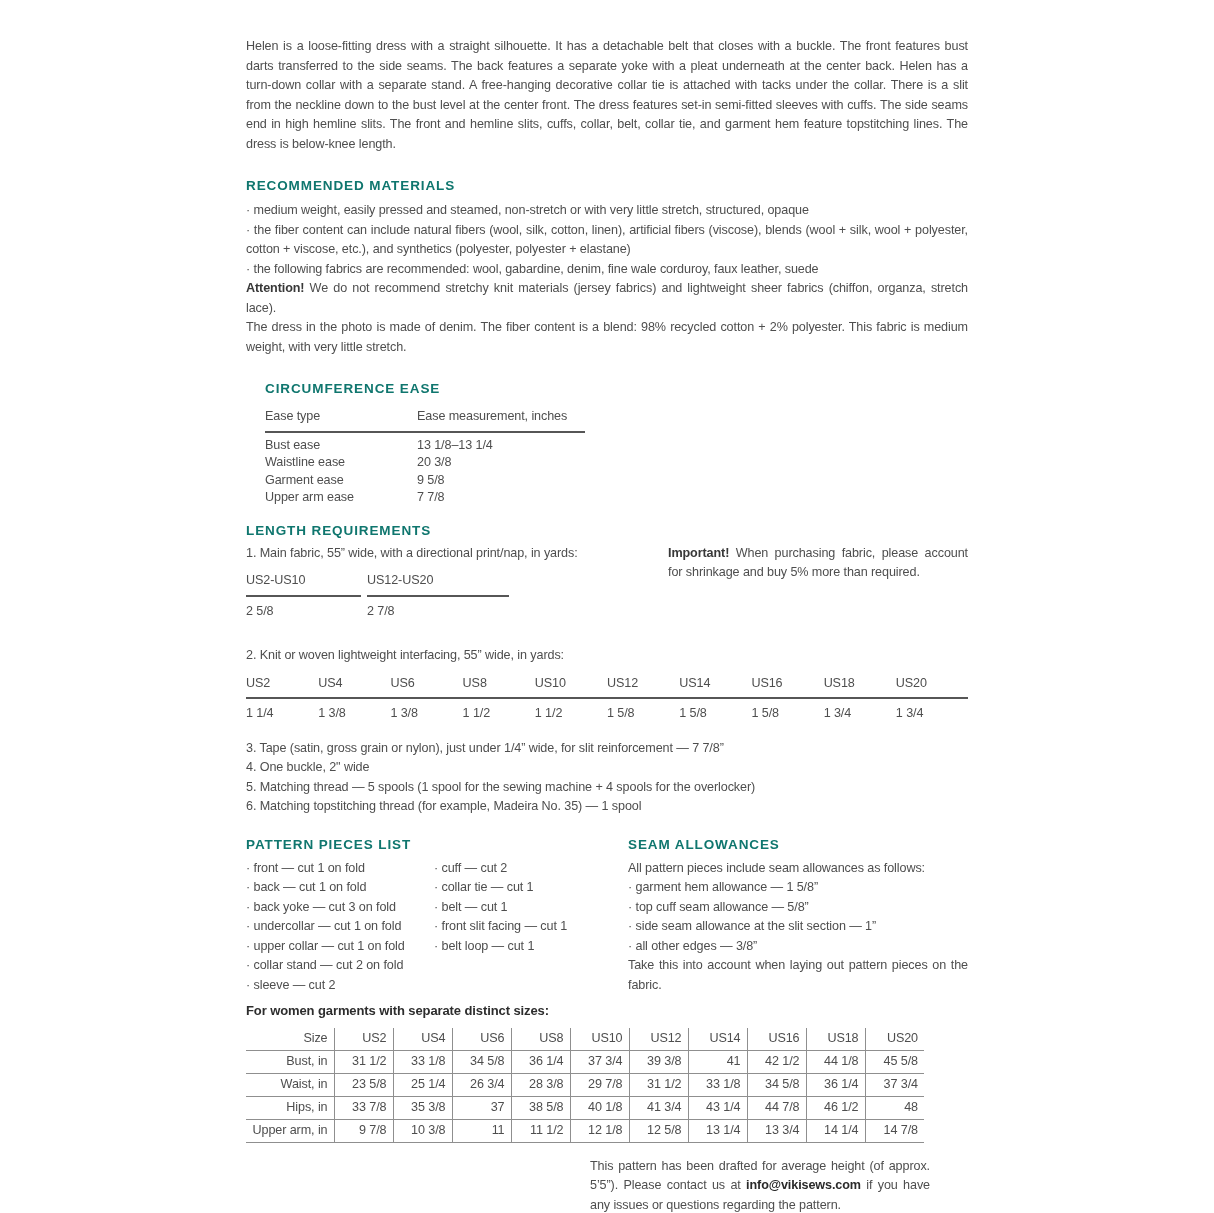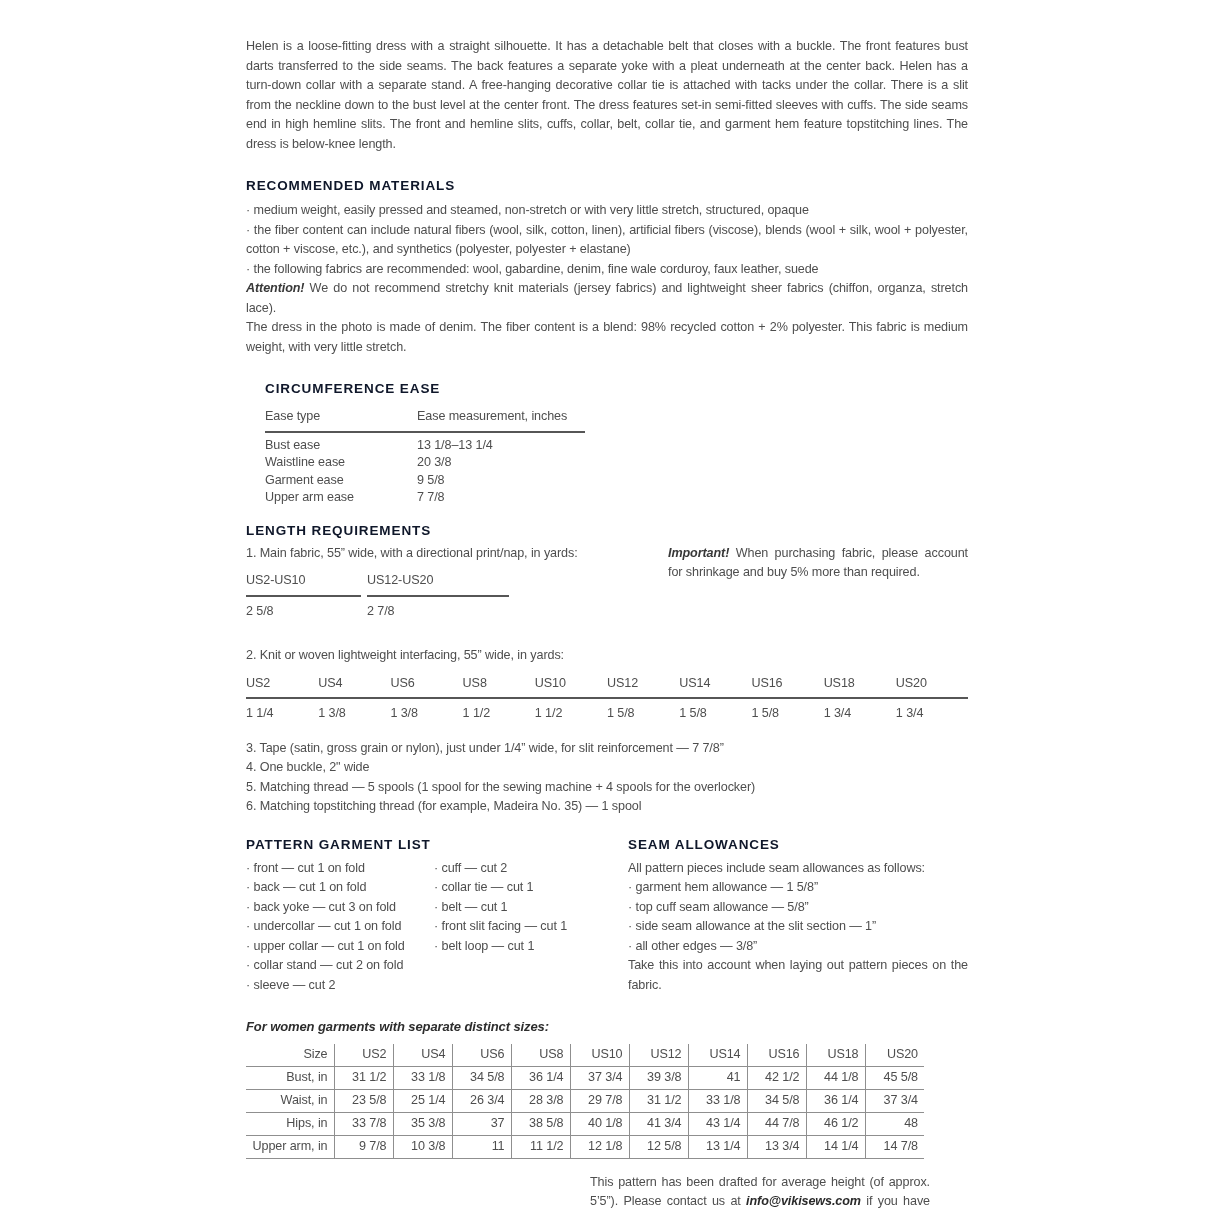--- a/index.html
+++ b/index.html
@@ -14,24 +14,24 @@
   }
   .page {
     position: absolute; left: 246px; top: 0;
     width: 722px;
     font-size: 12.6px; line-height: 19.5px;
     letter-spacing: -0.1px;
   }
   p { margin: 0; }
   .jst { text-align: justify; }
   .bullet::before { content: "\00B7\00A0"; }
-  .bi { font-weight: bold; font-style: italic; color: #383838; }
+  .bi { font-weight: bold; color: #383838; }
   .h {
     font-size: 13.5px; line-height: 15px; font-weight: bold;
-    letter-spacing: 0.9px; color: #0f172a; margin: 0;
+    letter-spacing: 0.9px; color: #0f766e; margin: 0;
   }
   .intro { padding-top: 37px; }
   .rm-h { margin-top: 24px; margin-bottom: 8px; }
 
   .row { display: flex; }
   .row-a { margin-top: 24px; }
   .col-l { width: 340px; flex: none; }
   .col-r { width: 363px; flex: none; margin-left: 19px; }
 
   .glt { display: flex; margin-top: 10px; }
@@ -62,21 +62,21 @@
   .icell { flex: 1; }
   .mt15 { margin-top: 15px; }
 
   .row-c { margin-top: 20px; }
   .ppl { display: flex; margin-top: 7px; }
   .ppc { width: 188px; flex: none; }
   .ppc2 { flex: 1; }
   .col-r3 { width: 340px; flex: none; margin-left: 12px; }
   .col-r3 .h + p { margin-top: 7px; }
 
-  .size-title { margin-top: 22px; color: #2d2d2d; font-size: 13px; }
+  .size-title { margin-top: 6px; color: #2d2d2d; font-size: 13px; }
   table.sizes { border-collapse: collapse; margin-top: 7px; }
   .sizes th, .sizes td {
     font-weight: normal; text-align: right;
     padding: 2px 6px 3px; border-bottom: 1px solid #8f8f8f;
     font-size: 12.6px; line-height: 17px; white-space: nowrap;
   }
   .sizes th + th, .sizes td + td { border-left: 1px solid #8f8f8f; }
   .sizes th:first-child, .sizes td:first-child { width: 88px; padding-left: 0; }
   .sizes th:not(:first-child), .sizes td:not(:first-child) { width: 59px; }
 
@@ -177,21 +177,21 @@
       </div>
   </div>
 
   <p class="mt15">3. Tape (satin, gross grain or nylon), just under 1/4” wide, for slit reinforcement — 7 7/8”</p>
   <p>4. One buckle, 2" wide</p>
   <p>5. Matching thread — 5 spools (1 spool for the sewing machine + 4 spools for the overlocker)</p>
   <p>6. Matching topstitching thread (for example, Madeira No. 35) — 1 spool</p>
 
   <div class="row row-c">
     <div class="col-l2">
-      <h2 class="h">PATTERN GARMENT LIST</h2>
+      <h2 class="h">PATTERN PIECES LIST</h2>
       <div class="ppl">
         <div class="ppc">
             <p class="bullet">front — cut 1 on fold</p>
             <p class="bullet">back — cut 1 on fold</p>
             <p class="bullet">back yoke — cut 3 on fold</p>
             <p class="bullet">undercollar — cut 1 on fold</p>
             <p class="bullet">upper collar — cut 1 on fold</p>
             <p class="bullet">collar stand — cut 2 on fold</p>
             <p class="bullet">sleeve — cut 2</p>
           </div>

